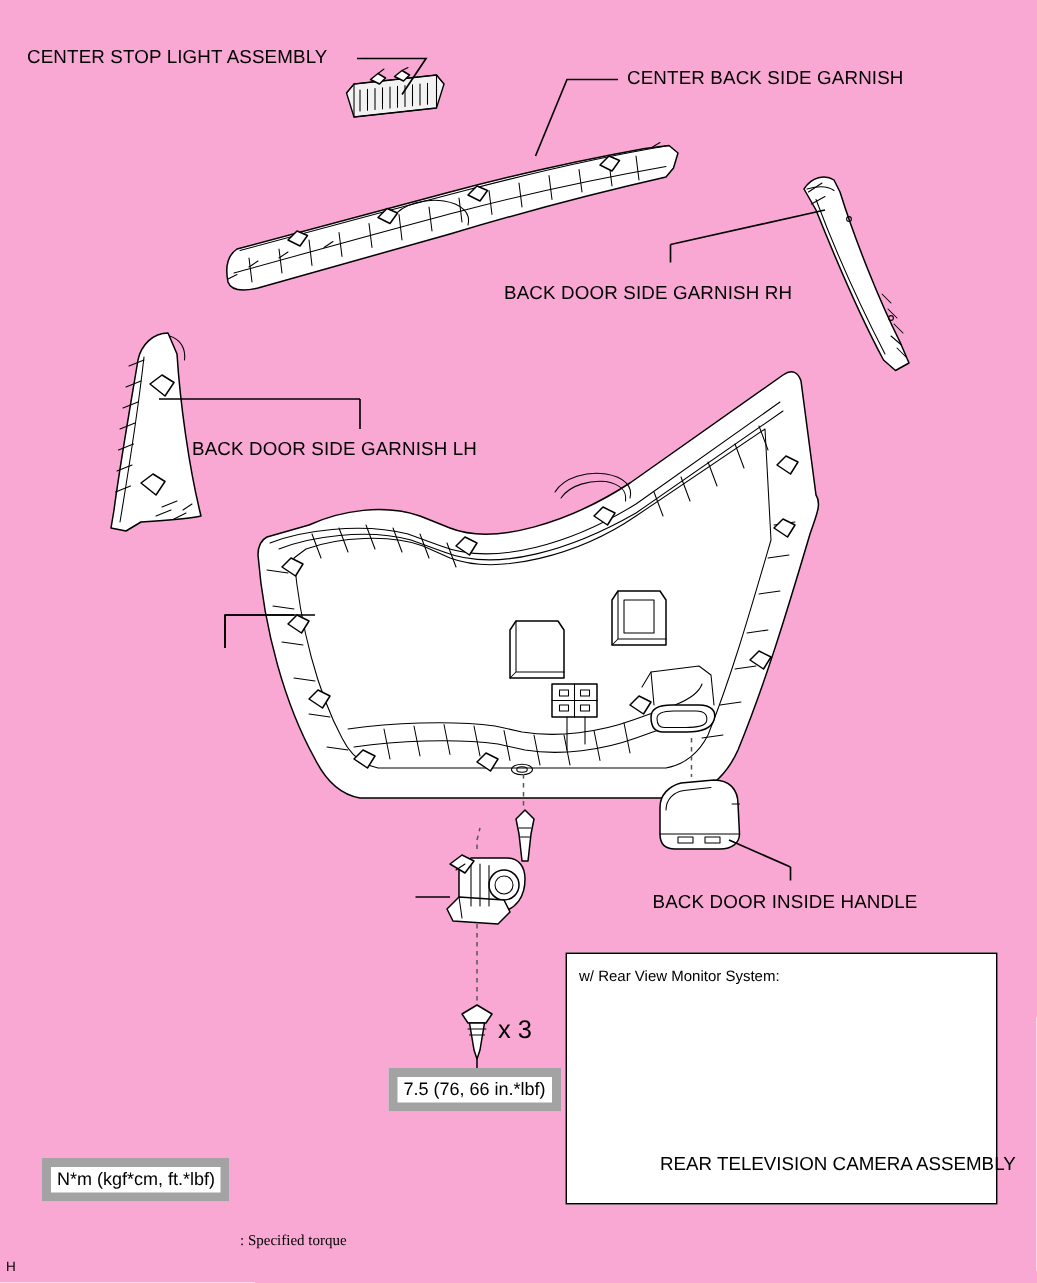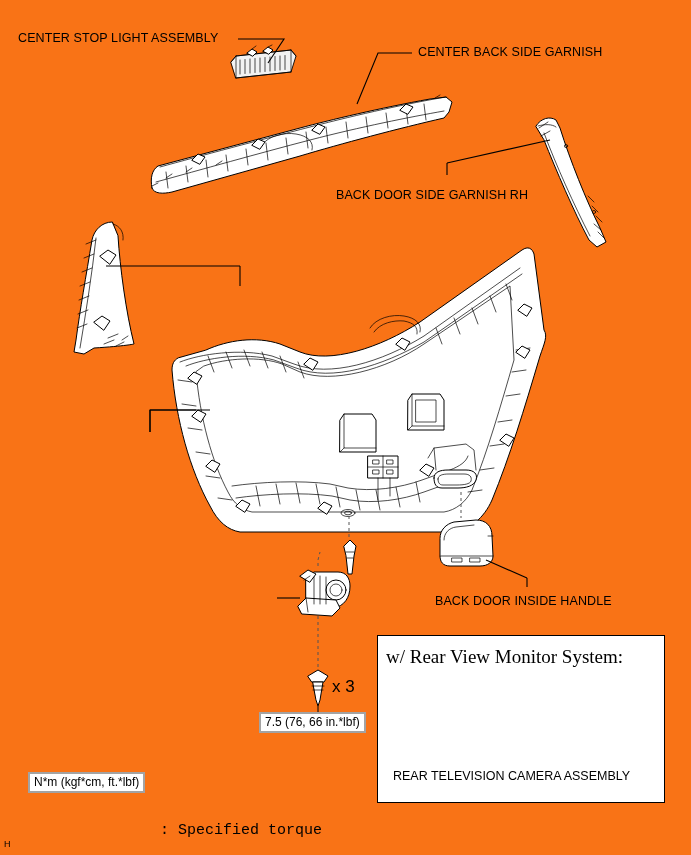--- a/index.html
+++ b/index.html
@@ -4,76 +4,77 @@
 <style>
   html, body {
     margin: 0;
     padding: 0;
     background: #ffffff;
   }
   #page {
     position: relative;
     width: 691px;
     height: 855px;
-    background: #f97316;
+    background: #f9a8d4;
     font-family: "Liberation Sans", sans-serif;
     overflow: hidden;
   }
   .lbl {
     position: absolute;
     font-family: "Liberation Sans", sans-serif;
     font-size: 12.5px;
     color: #000000;
     letter-spacing: 0.1px;
     white-space: pre;
     line-height: 15px;
   }
   .lbl.two-line { line-height: 15px; }
   .boxed {
     position: absolute;
     font-family: "Liberation Sans", sans-serif;
     font-size: 12px;
     color: #000;
-    border: 2px solid #a3a3a3;
+    border: 6px solid #a3a3a3;
     padding: 1px 4px 2px 4px;
     background: #fff;
     white-space: pre;
   }
   .plain-txt {
     position: absolute;
-    font-family: Liberation Mono, monospace;
-    font-size: 15px;
+    font-family: Liberation Serif, serif;
+    font-size: 10px;
     color: #000;
     white-space: pre;
   }
   .corner-h {
     position: absolute;
     font-family: "Liberation Sans", sans-serif;
     font-size: 9px;
     color: #000;
   }
   .inset-box {
     position: absolute;
     border: 1.6px solid #000;
     background: #fff;
     box-sizing: border-box;
   }
   .inset-title {
     position: absolute;
-    font-family: Liberation Serif, serif;
-    font-size: 19px;
+    font-family: Liberation Sans, sans-serif;
+    font-size: 10px;
     color: #000;
     white-space: pre;
   }
   .inset-caption {
     position: absolute;
     font-family: "Liberation Sans", sans-serif;
     font-size: 12.5px;
     color: #000;
     white-space: pre;
+    margin-left: 47px;
   }
   .xcount {
     position: absolute;
     font-family: "Liberation Sans", sans-serif;
     font-size: 17px;
     color: #000;
     white-space: pre;
   }
   svg { position: absolute; left: 0; top: 0; }
   .art-thin { fill: none; stroke: #000; stroke-width: 0.7; stroke-linejoin: round; stroke-linecap: round; }
@@ -302,20 +303,21 @@
     <path class="solidline" d="M518 739 L518 768"></path>
 
   </svg>
 
   <div class="lbl" style="left:18px; top:31px;">CENTER STOP LIGHT ASSEMBLY</div>
 
   <div class="lbl" style="left:418px; top:45px;">CENTER BACK SIDE GARNISH</div>
 
   <div class="lbl" style="left:336px; top:188px;">BACK DOOR SIDE GARNISH RH</div>
 
+  <div class="lbl" style="left:128px; top:292px;">BACK DOOR SIDE GARNISH LH</div>
 
 
 
   <div class="lbl" style="left:435px; top:594px;">BACK DOOR INSIDE HANDLE</div>
 
   <div class="xcount" style="left:332px; top:677px;">x 3</div>
 
   <div class="boxed" style="left:259px; top:712px;">7.5 (76, 66 in.*lbf)</div>
 
   <div class="inset-box" style="left:377px; top:635px; width:288px; height:168px;"></div>

